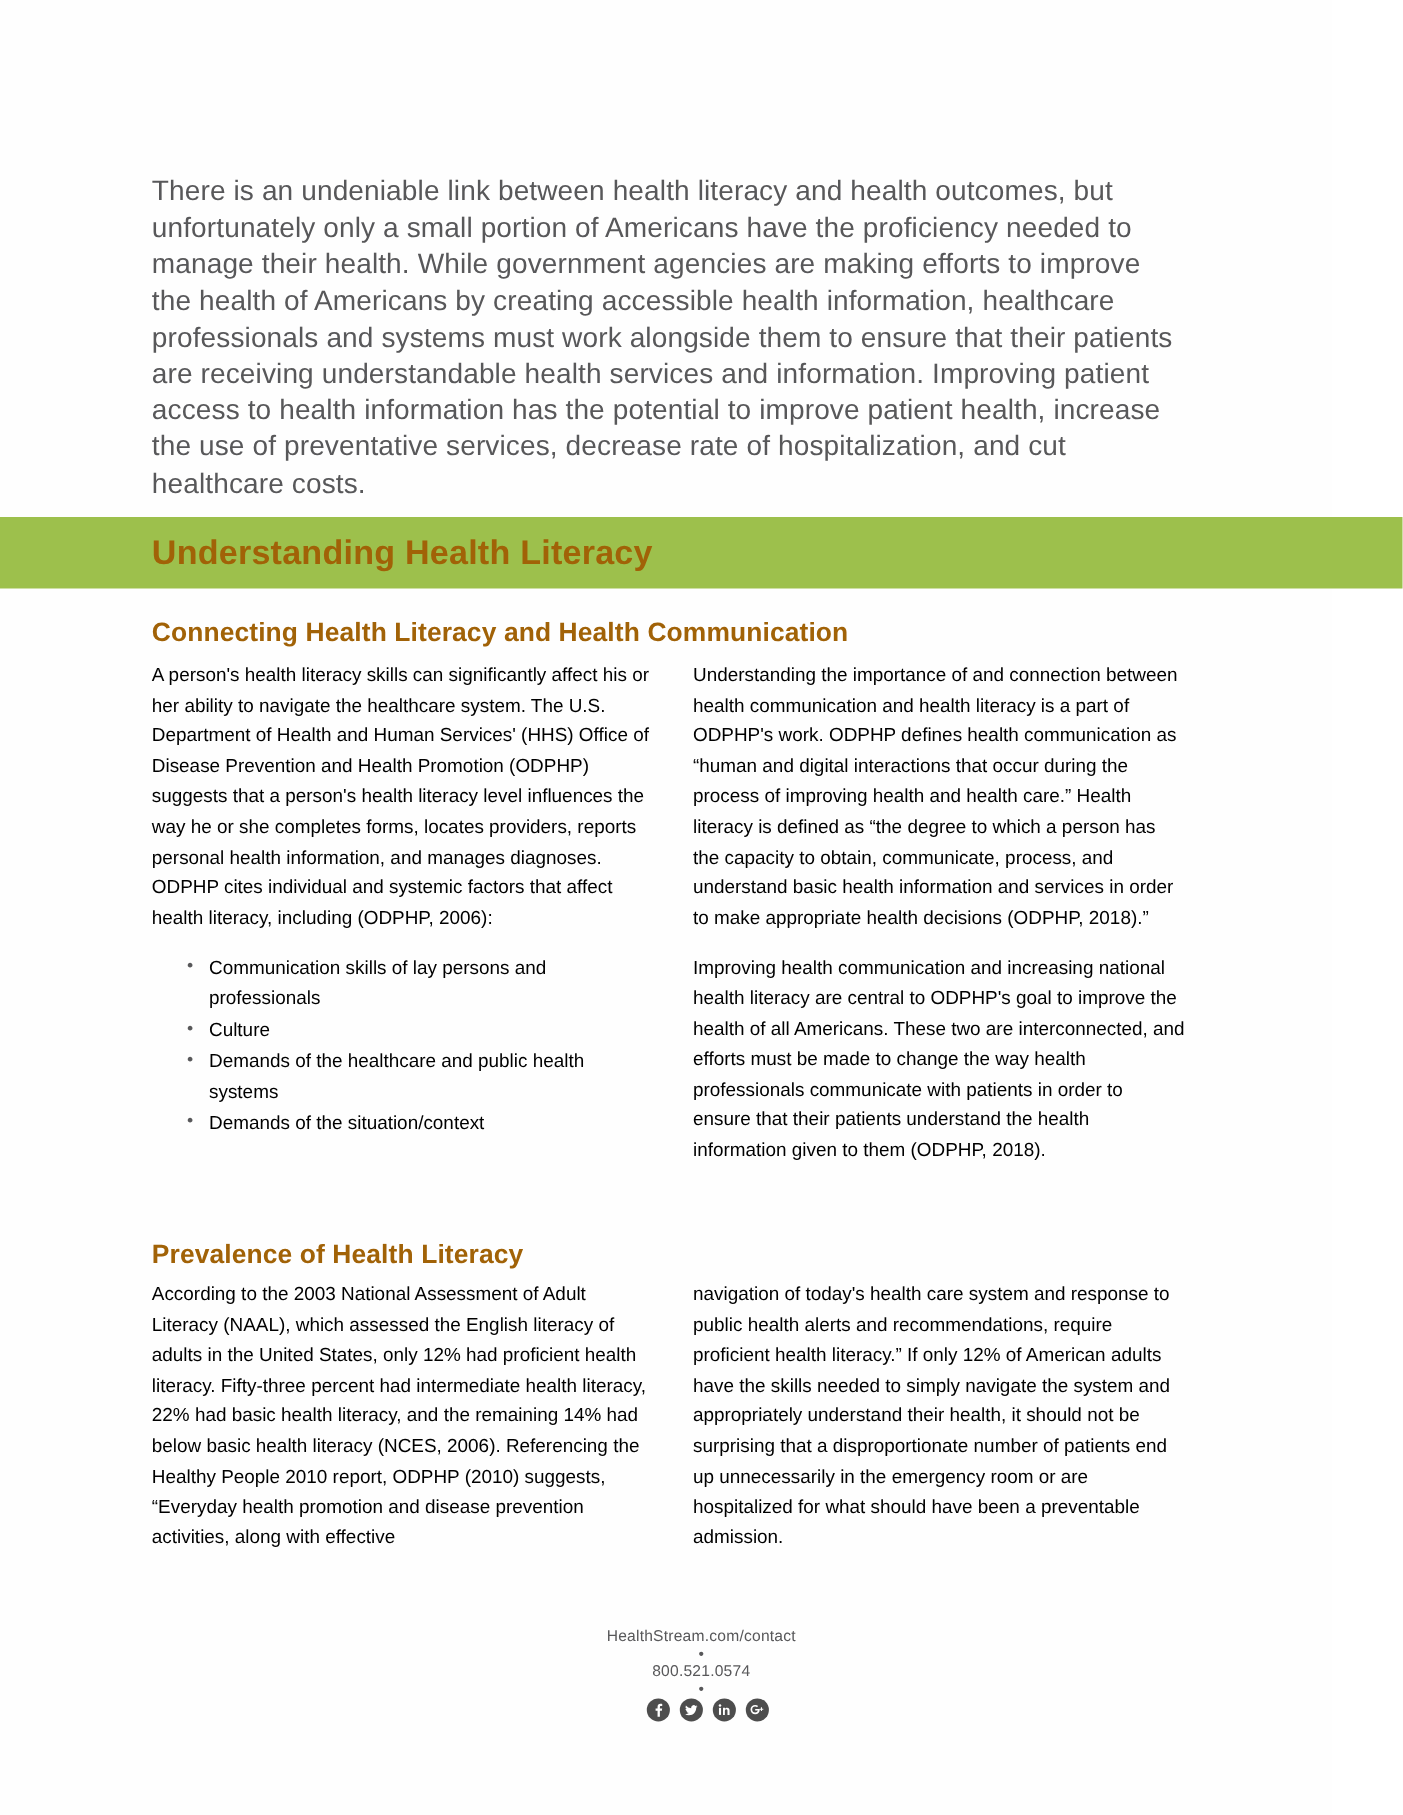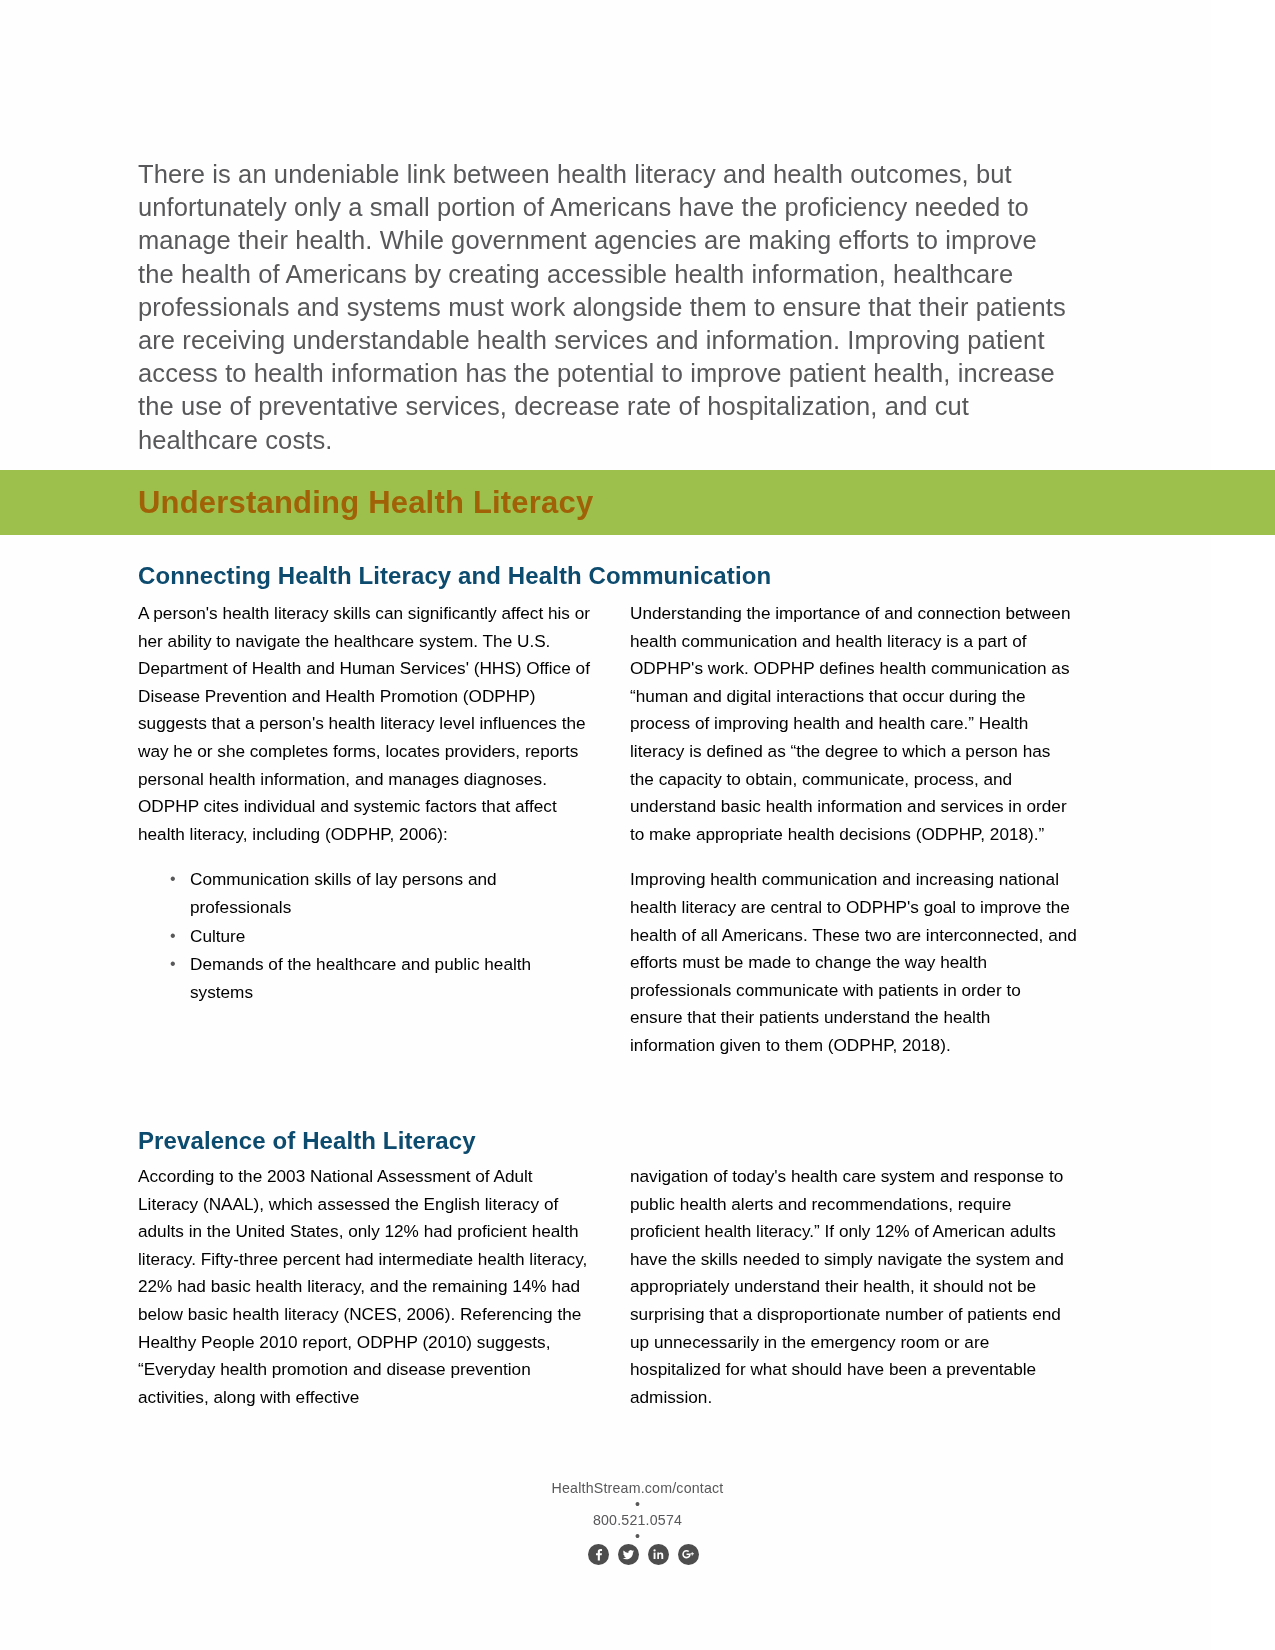--- a/index.html
+++ b/index.html
@@ -55,21 +55,21 @@
     font-weight: bold;
     color: #a16207;
     letter-spacing: 0.2px;
   }
 
   
   .section-heading {
     position: absolute;
     font-size: 24px;
     font-weight: bold;
-    color: #0c4a6e;
+    color: #a16207;
     letter-spacing: 0.1px;
     line-height: 30px;
   }
   #heading-connecting { left: 138px; top: 561px; }
   #heading-prevalence { left: 138px; top: 1126px; }
 
   
   .col {
     position: absolute;
     font-size: 17.2px;
@@ -154,20 +154,21 @@
   <div class="banner-title">Understanding Health Literacy</div>
 
   <div class="section-heading" id="heading-connecting">Connecting Health Literacy and Health Communication</div>
 
   <div class="col" id="col-left-1">
     <p>A person's health literacy skills can significantly affect his or her ability to navigate the healthcare system. The U.S. Department of Health and Human Services' (HHS) Office of Disease Prevention and Health Promotion (ODPHP) suggests that a person's health literacy level influences the way he or she completes forms, locates providers, reports personal health information, and manages diagnoses. ODPHP cites individual and systemic factors that affect health literacy, including (ODPHP, 2006):</p>
     <ul class="bullets">
       <li>Communication skills of lay persons and professionals</li>
       <li>Culture</li>
       <li>Demands of the healthcare and public health systems</li>
+      <li>Demands of the situation/context</li>
     </ul>
   </div>
 
   <div class="col" id="col-right-1">
     <p>Understanding the importance of and connection between health communication and health literacy is a part of ODPHP's work. ODPHP defines health communication as “human and digital interactions that occur during the process of improving health and health care.” Health literacy is defined as “the degree to which a person has the capacity to obtain, communicate, process, and understand basic health information and services in order to make appropriate health decisions (ODPHP, 2018).”</p>
     <p>Improving health communication and increasing national health literacy are central to ODPHP's goal to improve the health of all Americans. These two are interconnected, and efforts must be made to change the way health professionals communicate with patients in order to ensure that their patients understand the health information given to them (ODPHP, 2018).</p>
   </div>
 
   <div class="section-heading" id="heading-prevalence">Prevalence of Health Literacy</div>
 

